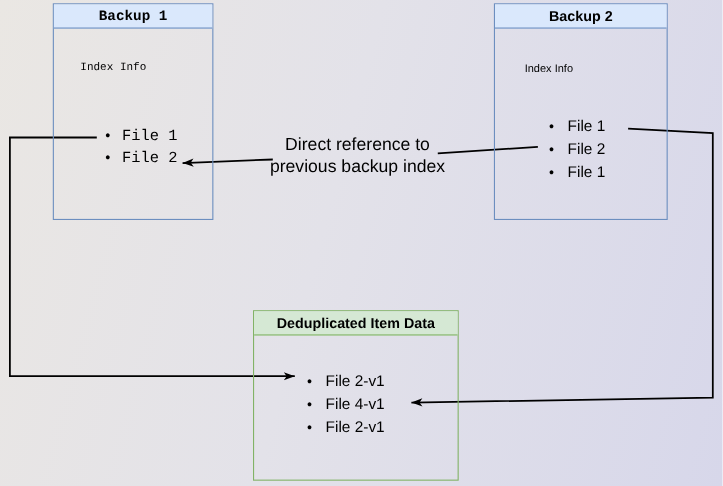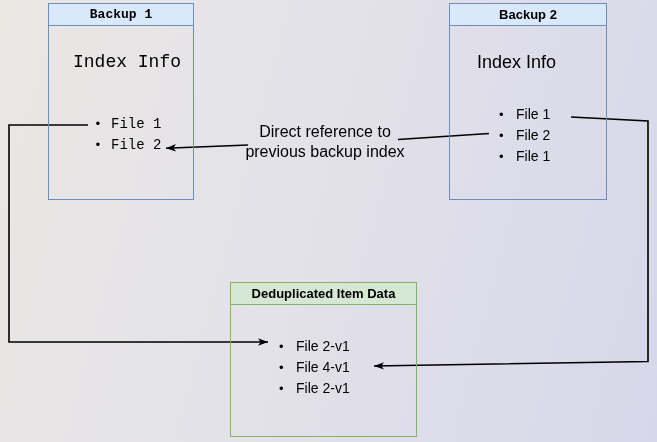--- a/index.html
+++ b/index.html
@@ -20,21 +20,21 @@
   .box.blue{border-color:#6c8ebf;}
   .box.green{border-color:#82b366;}
   .box-header{
     height:21px;line-height:21px;
     text-align:center;
     font-weight:bold;font-size:13px;
     border-bottom:1.5px solid;
   }
   .blue .box-header{background:#dae8fc;border-color:#6c8ebf;}
   .green .box-header{background:#d5e8d4;border-color:#82b366;}
-  .subtitle{position:absolute;font-size:18px;line-height:17px;}
+  .subtitle{position:absolute;font-size:10px;line-height:17px;}
   .filelist{
     position:absolute;margin:0;padding:0;list-style:none;
     font-size:14px;line-height:20px;
   }
   .filelist li::before{
     content:"\2022";
     display:inline-block;width:17px;
     font-size:13px;
   }
   .annotation{

